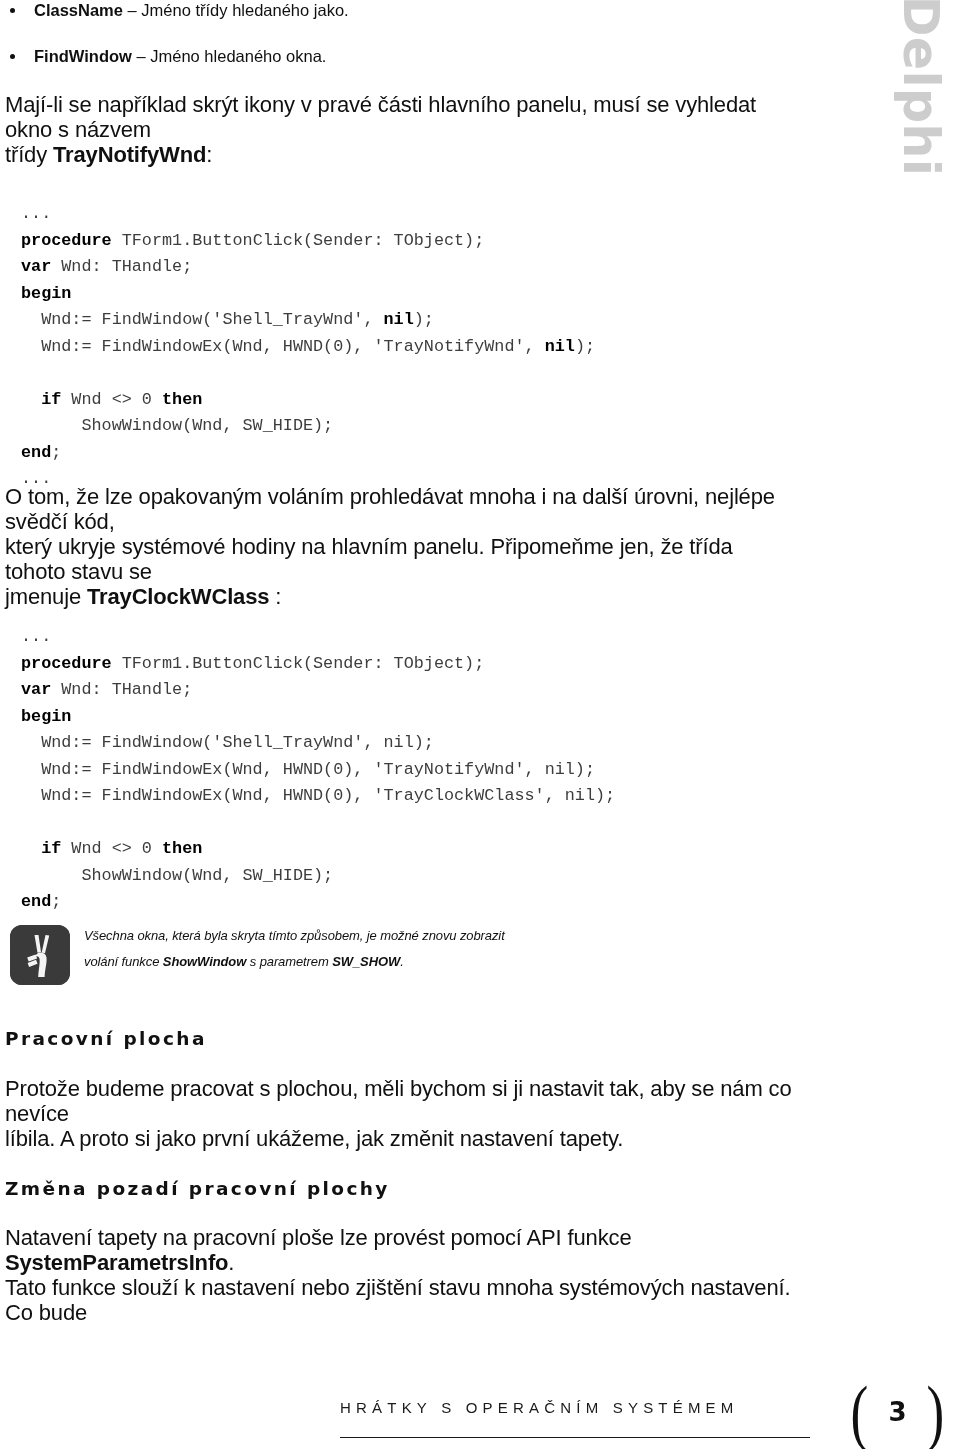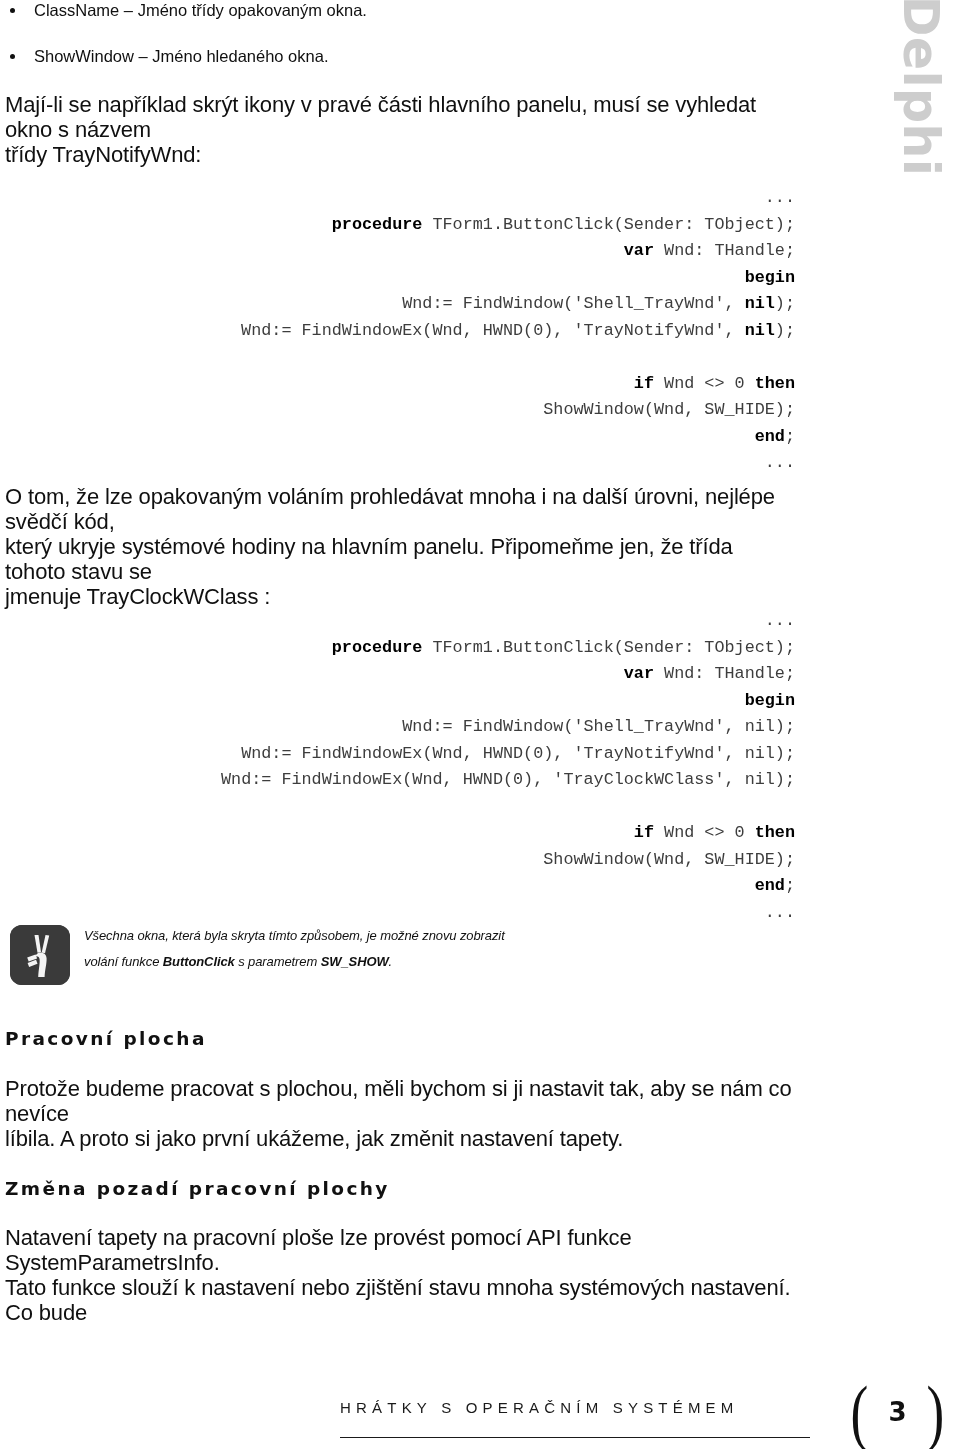--- a/index.html
+++ b/index.html
@@ -74,43 +74,42 @@
   ul.bullets li .dot {
     position: absolute;
     left: 5px;
     top: 8px;
     width: 5px;
     height: 5px;
     border-radius: 50%;
     background: #111;
   }
   .kw {
-    font-weight: 400;
+    font-weight: 700;
     text-align: right;
   }
 
   
   p.body {
     margin: 0;
     font-size: 22px;
     line-height: 25px;
     letter-spacing: -0.15px;
   }
   p.body + p.body { margin-top: 0; }
 
   
   pre.code {
-    margin: 0;
+    margin: 16px;
     font-family: "Liberation Mono", "DejaVu Sans Mono", monospace;
     font-size: 16.8px;
     line-height: 26.5px;
     color: #3d3d3d;
     white-space: pre;
     letter-spacing: 0px;
-    text-align: right;
   }
   pre.code b {
     color: #000000;
     font-weight: 700;
   }
 
   
   .note {
     position: relative;
     min-height: 62px;
@@ -212,24 +211,24 @@
 
 <div class="page">
 
   <div class="brand-rail">
     <div class="brand-word">Delphi</div>
   </div>
 
   <div class="content" id="blk-bullets">
     <ul class="bullets">
       <li>
-        <span class="dot"></span><span class="kw">ClassName</span><span> – </span><span>Jméno třídy opakovaným okna.</span>
+        <span class="dot"></span><span class="kw">ClassName</span><span> – </span><span>Jméno třídy hledaného jako.</span>
       </li>
       <li>
-        <span class="dot"></span><span class="kw">ShowWindow</span><span> – </span><span>Jméno hledaného okna.</span>
+        <span class="dot"></span><span class="kw">FindWindow</span><span> – </span><span>Jméno hledaného okna.</span>
       </li>
     </ul>
   </div>
 
   <div class="content" id="blk-intro">
     <p class="body"><span>Mají-li se například skrýt ikony v pravé části hlavního panelu, musí se vyhledat okno s názvem</span></p>
     <p class="body"><span>třídy </span><span class="kw">TrayNotifyWnd</span><span>:</span></p>
   </div>
 
   <div class="content" id="blk-code1">
@@ -276,21 +275,21 @@
             <path d="M24.5 10 L28.5 10 L31.0 27 L27.5 27.8 Z"></path>
             <path d="M35.5 10 L39.2 10.6 L35.0 28.3 L31.7 27.4 Z"></path>
             <path d="M28.0 28 C 32.5 26.5, 36.5 29.0, 36.6 33.5 C 36.7 39.5, 35.0 44.0, 34.6 52.0 L 28.2 52.0 C 28.6 44.0, 30.0 39.0, 29.6 34.5 C 29.4 31.5, 27.0 30.5, 24.2 31.8 Z"></path>
             <path d="M17.2 32.6 L25.6 29.4 L27.1 33.4 L18.7 36.6 Z"></path>
             <path d="M17.6 38.0 L26.0 34.8 L27.5 38.8 L19.1 42.0 Z"></path>
           </g>
         </svg>
       </div>
       <div class="note-text">
         <div>Všechna okna, která byla skryta tímto způsobem, je možné znovu zobrazit</div>
-        <div><span>volání funkce </span><b>ButtonClick</b><span> s parametrem </span><b>SW_SHOW</b><span>.</span></div>
+        <div><span>volání funkce </span><b>ShowWindow</b><span> s parametrem </span><b>SW_SHOW</b><span>.</span></div>
       </div>
     </div>
   </div>
 
   <div class="content" id="blk-h1">
     <h2 class="sect">Pracovní plocha</h2>
   </div>
 
   <div class="content" id="blk-h2">
     <h2 class="sect">Změna pozadí pracovní plochy</h2>

